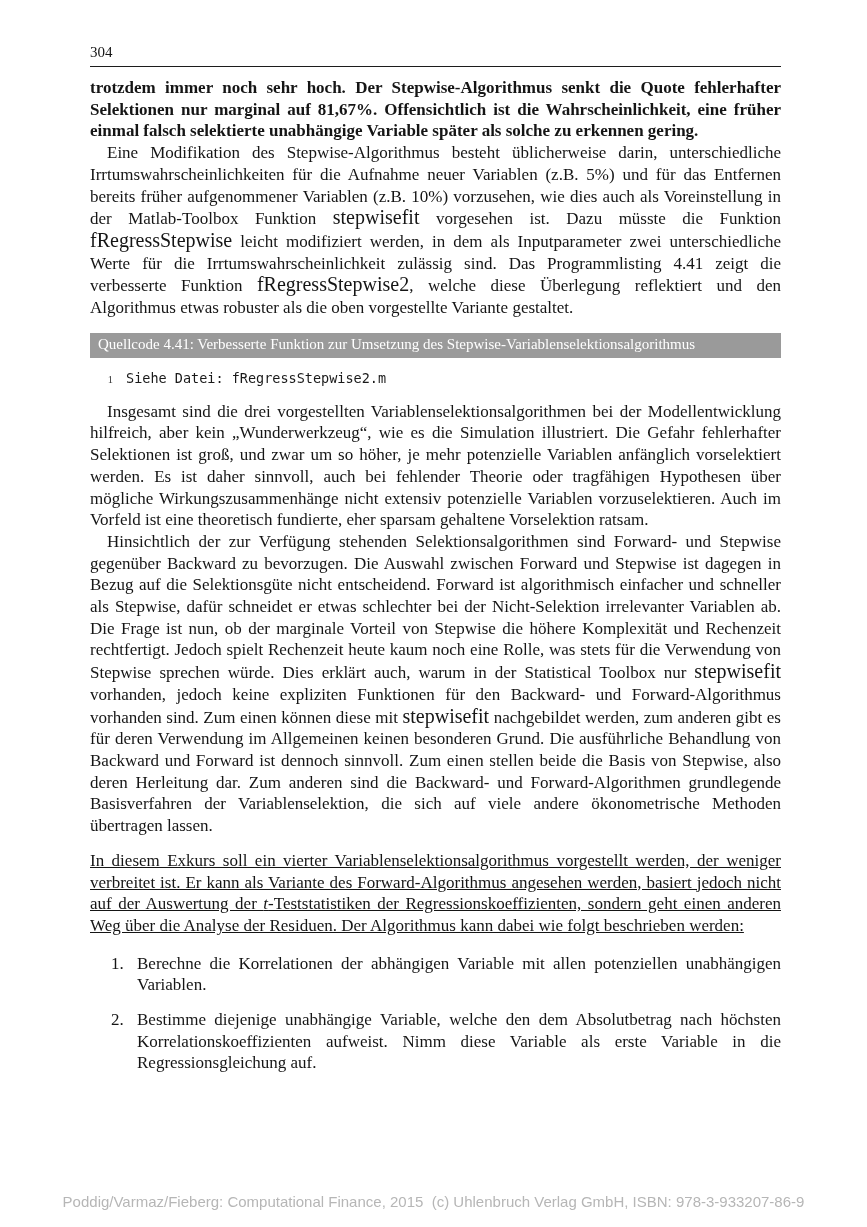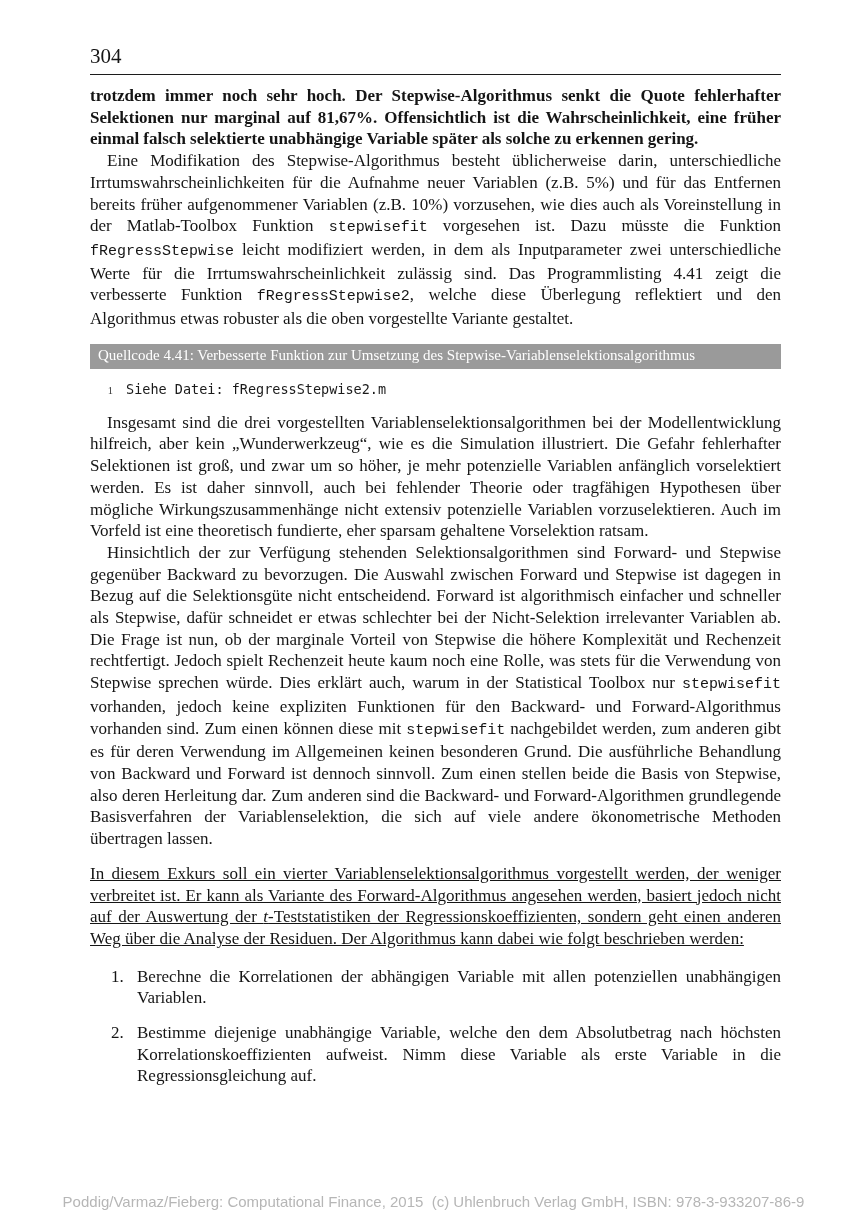--- a/index.html
+++ b/index.html
@@ -18,38 +18,38 @@
   .content {
     position: absolute;
     left: 90px;
     top: 44px;
     width: 691px;
   }
   .page-header {
     display: flex;
     justify-content: space-between;
     align-items: baseline;
-    font-size: 21px;
+    font-size: 15px;
     padding-bottom: 5px;
     border-bottom: 1.5px solid #1c1c1c;
   }
   .body-p {
     margin: 0;
     font-size: 17px;
     line-height: 21.7px;
     text-align: justify;
     hyphens: auto;
     -webkit-hyphens: auto;
   }
   .first-p { margin-top: 10px; font-weight: bold; }
   .indent { text-indent: 17px; }
   .after-listing { margin-top: 13px; }
   span.mono {
-    font-family: Liberation Mono, monospace;
-    font-size: 15px;
+    font-family: Liberation Serif, serif;
+    font-size: 20px;
   }
   span.it { font-style: italic; }
   .listing { margin-top: 14px; }
   .listing-caption {
     background: #9a9a9a;
     color: #ffffff;
     font-size: 15px;
     padding: 3px 8px 5px 8px;
   }
   .listing-body {

